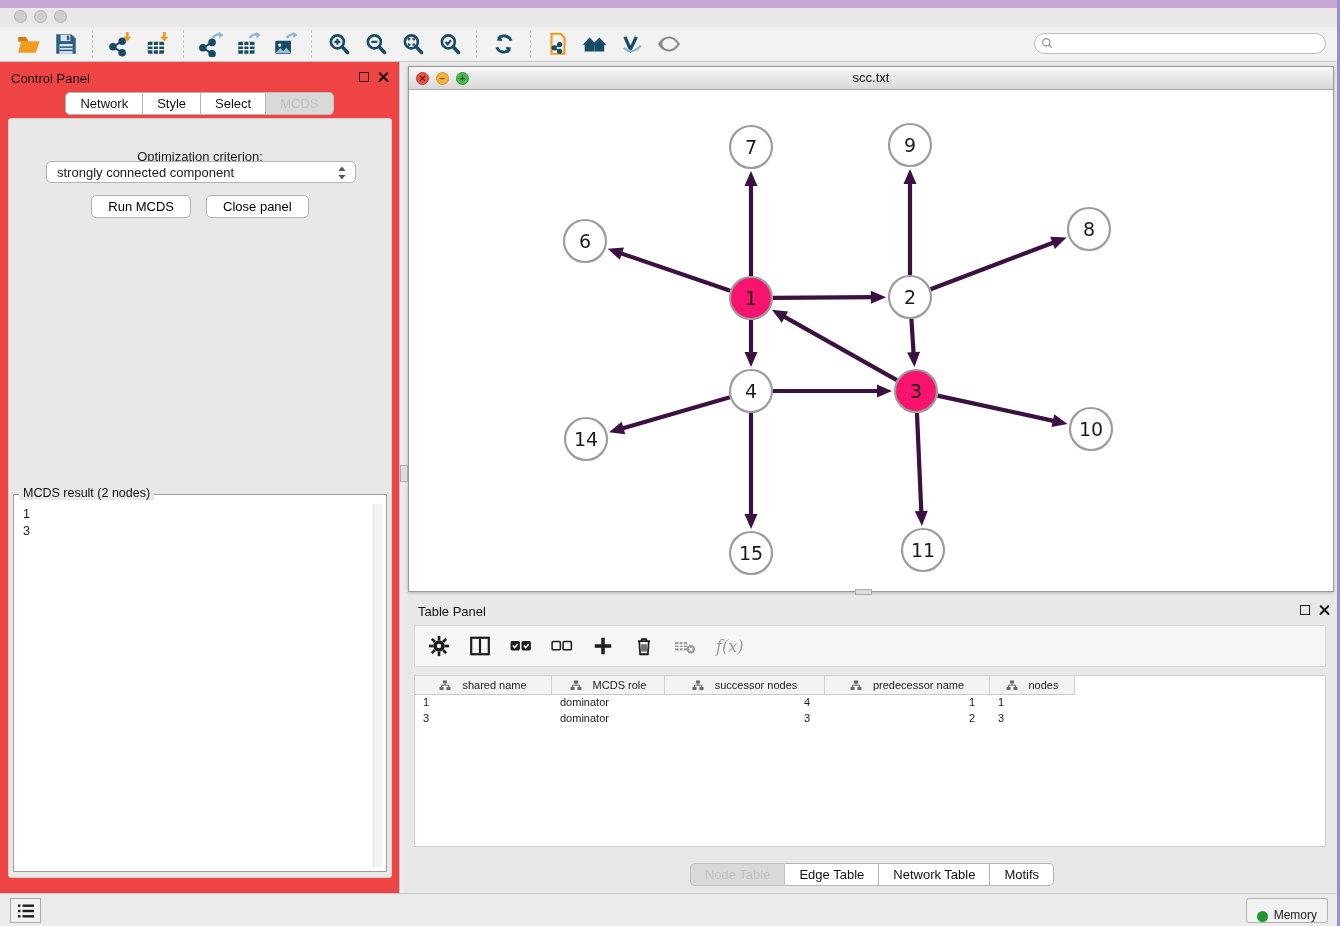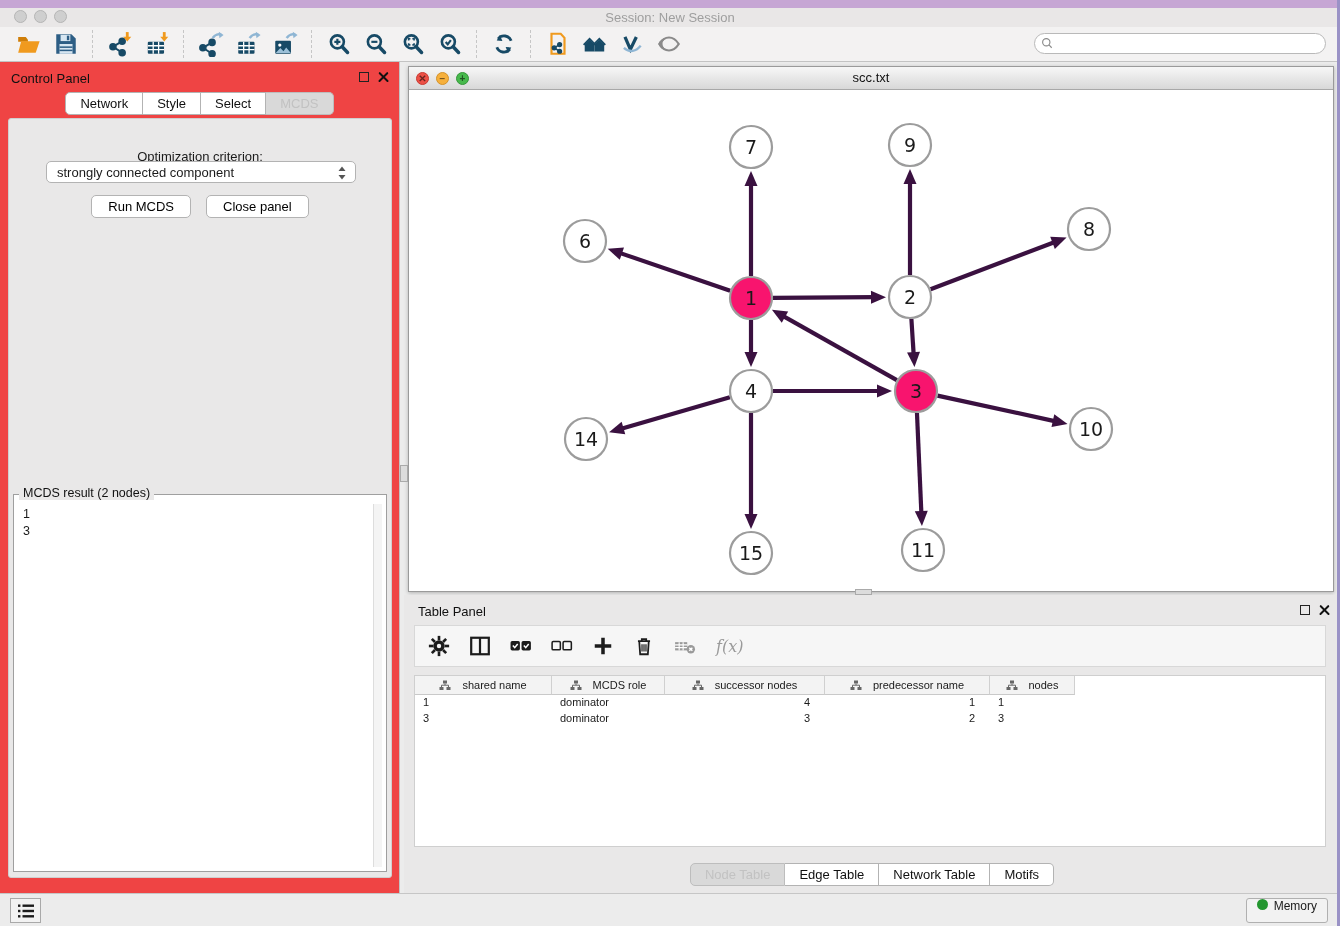--- a/index.html
+++ b/index.html
@@ -76,34 +76,33 @@
   .th .tree-ic { flex:none; }
   .trow { display:flex; height:16px; font-size:11px; }
   .td { padding:1px 8px 0 8px; white-space:nowrap; overflow:hidden; }
   .td.right { text-align:right; padding-right:15px; }
 
   .tp-tabs { position:absolute; left:0; right:0; bottom:7px; display:flex; justify-content:center; }
 
   
   .statusbar { position:absolute; left:0; top:893px; width:1340px; height:33px; background:#ececec; border-top:1px solid #c6c6c6; }
   .list-btn { position:absolute; left:10px; top:4px; width:31px; height:25px; background:#f2f2f2; border:1px solid #a9a9a9; display:flex; align-items:center; justify-content:center; cursor:pointer; }
-  .memory-btn { position:absolute; right:12px; top:4px; height:25px; background:#f2f2f2; border:1px solid #b0b0b0; border-radius:3px; display:flex; align-items:flex-start; padding:0 10px; gap:6px; font-size:12px; cursor:pointer; }
+  .memory-btn { position:absolute; right:12px; top:4px; height:25px; background:#f2f2f2; border:1px solid #b0b0b0; border-radius:3px; display:flex; align-items:flex-end; padding:0 10px; gap:6px; font-size:12px; cursor:pointer; }
   .memory-dot { width:11px; height:11px; border-radius:50%; }
 </style>
 </head>
 <body>
 
 <div class="top-strip"></div>
 <div class="right-strip"></div>
 
 <div class="titlebar">
   <div class="traffic t1"></div>
   <div class="traffic t2"></div>
   <div class="traffic t3"></div>
-  <div class="win-title">Session: New Session</div>
 </div>
 
 <div class="toolbar">
   <div class="tbicon">
     <svg viewBox="0 0 24 24">
         <path d="M2 5.5h7l2 2.5v2H2z" fill="#cf7e08"></path>
         <path d="M4.8 9.5h17L18.2 20H2z" fill="#f09a1e"></path>
       </svg>
   </div>
   <div class="tbicon">

